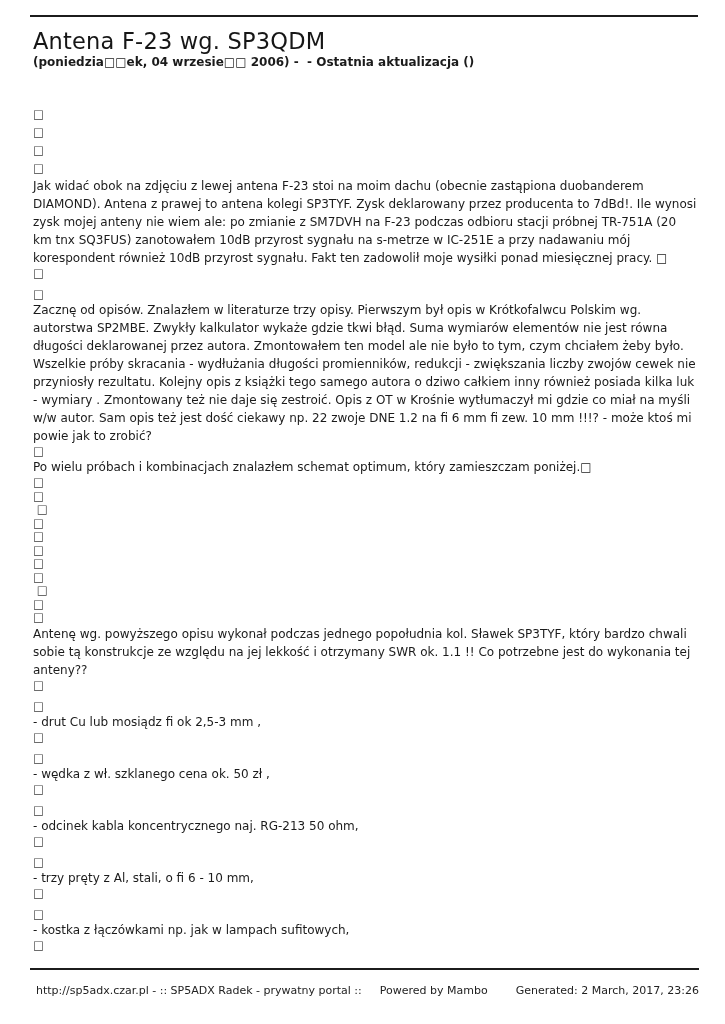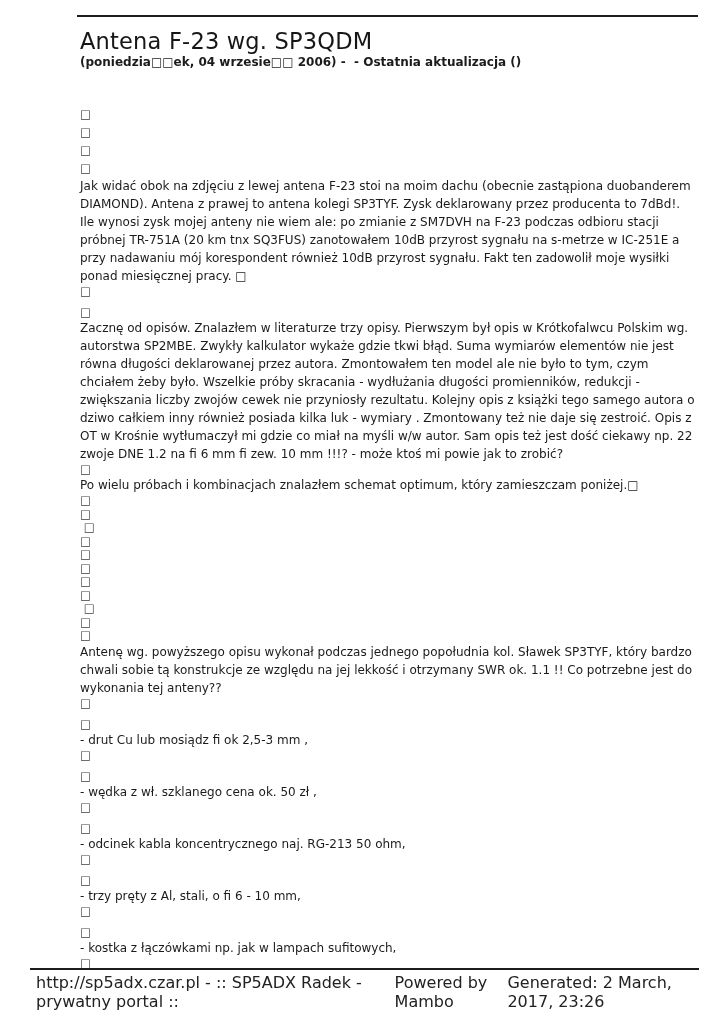--- a/index.html
+++ b/index.html
@@ -6,21 +6,21 @@
   body {
     width: 725px; height: 1024px;
     background: #ffffff;
     color: #1b1b1b;
     font-family: "DejaVu Sans", "Liberation Sans", sans-serif;
     position: relative;
     overflow: hidden;
   }
   .page {
     position: absolute;
-    left: 30px; right: 27px; top: 0; margin-left: 47px;
+    left: 30px; right: 27px; top: 0;
   }
   .rule-top {
     margin-top: 15px;
     border-top: 2px solid #1c1c1c;
     height: 0;
   }
   .title {
     margin: 11px 0 0 3px;
     font-size: 22.5px;
     font-weight: 400;
@@ -49,22 +49,22 @@
     color: #3d3d3d;
   }
   .boxes-top .box-line { line-height: 18px; }
   .boxes-mid .box-line { line-height: 13.5px; }
   .blank-line { height: 8px; }
   .footer {
     position: absolute;
     left: 30px; right: 26px;
     top: 968px;
     border-top: 2px solid #1c1c1c;
-    padding-top: 3px;
-    font-size: 16px;
+    padding-top: 14px;
+    font-size: 11px;
     color: #222222;
     display: flex;
     align-items: baseline;
   }
   .footer .site { margin-left: 6px; }
   .footer .powered { margin-left: 18px; }
   .footer .generated { margin-left: auto; }
 </style>
 </head>
 <body>

